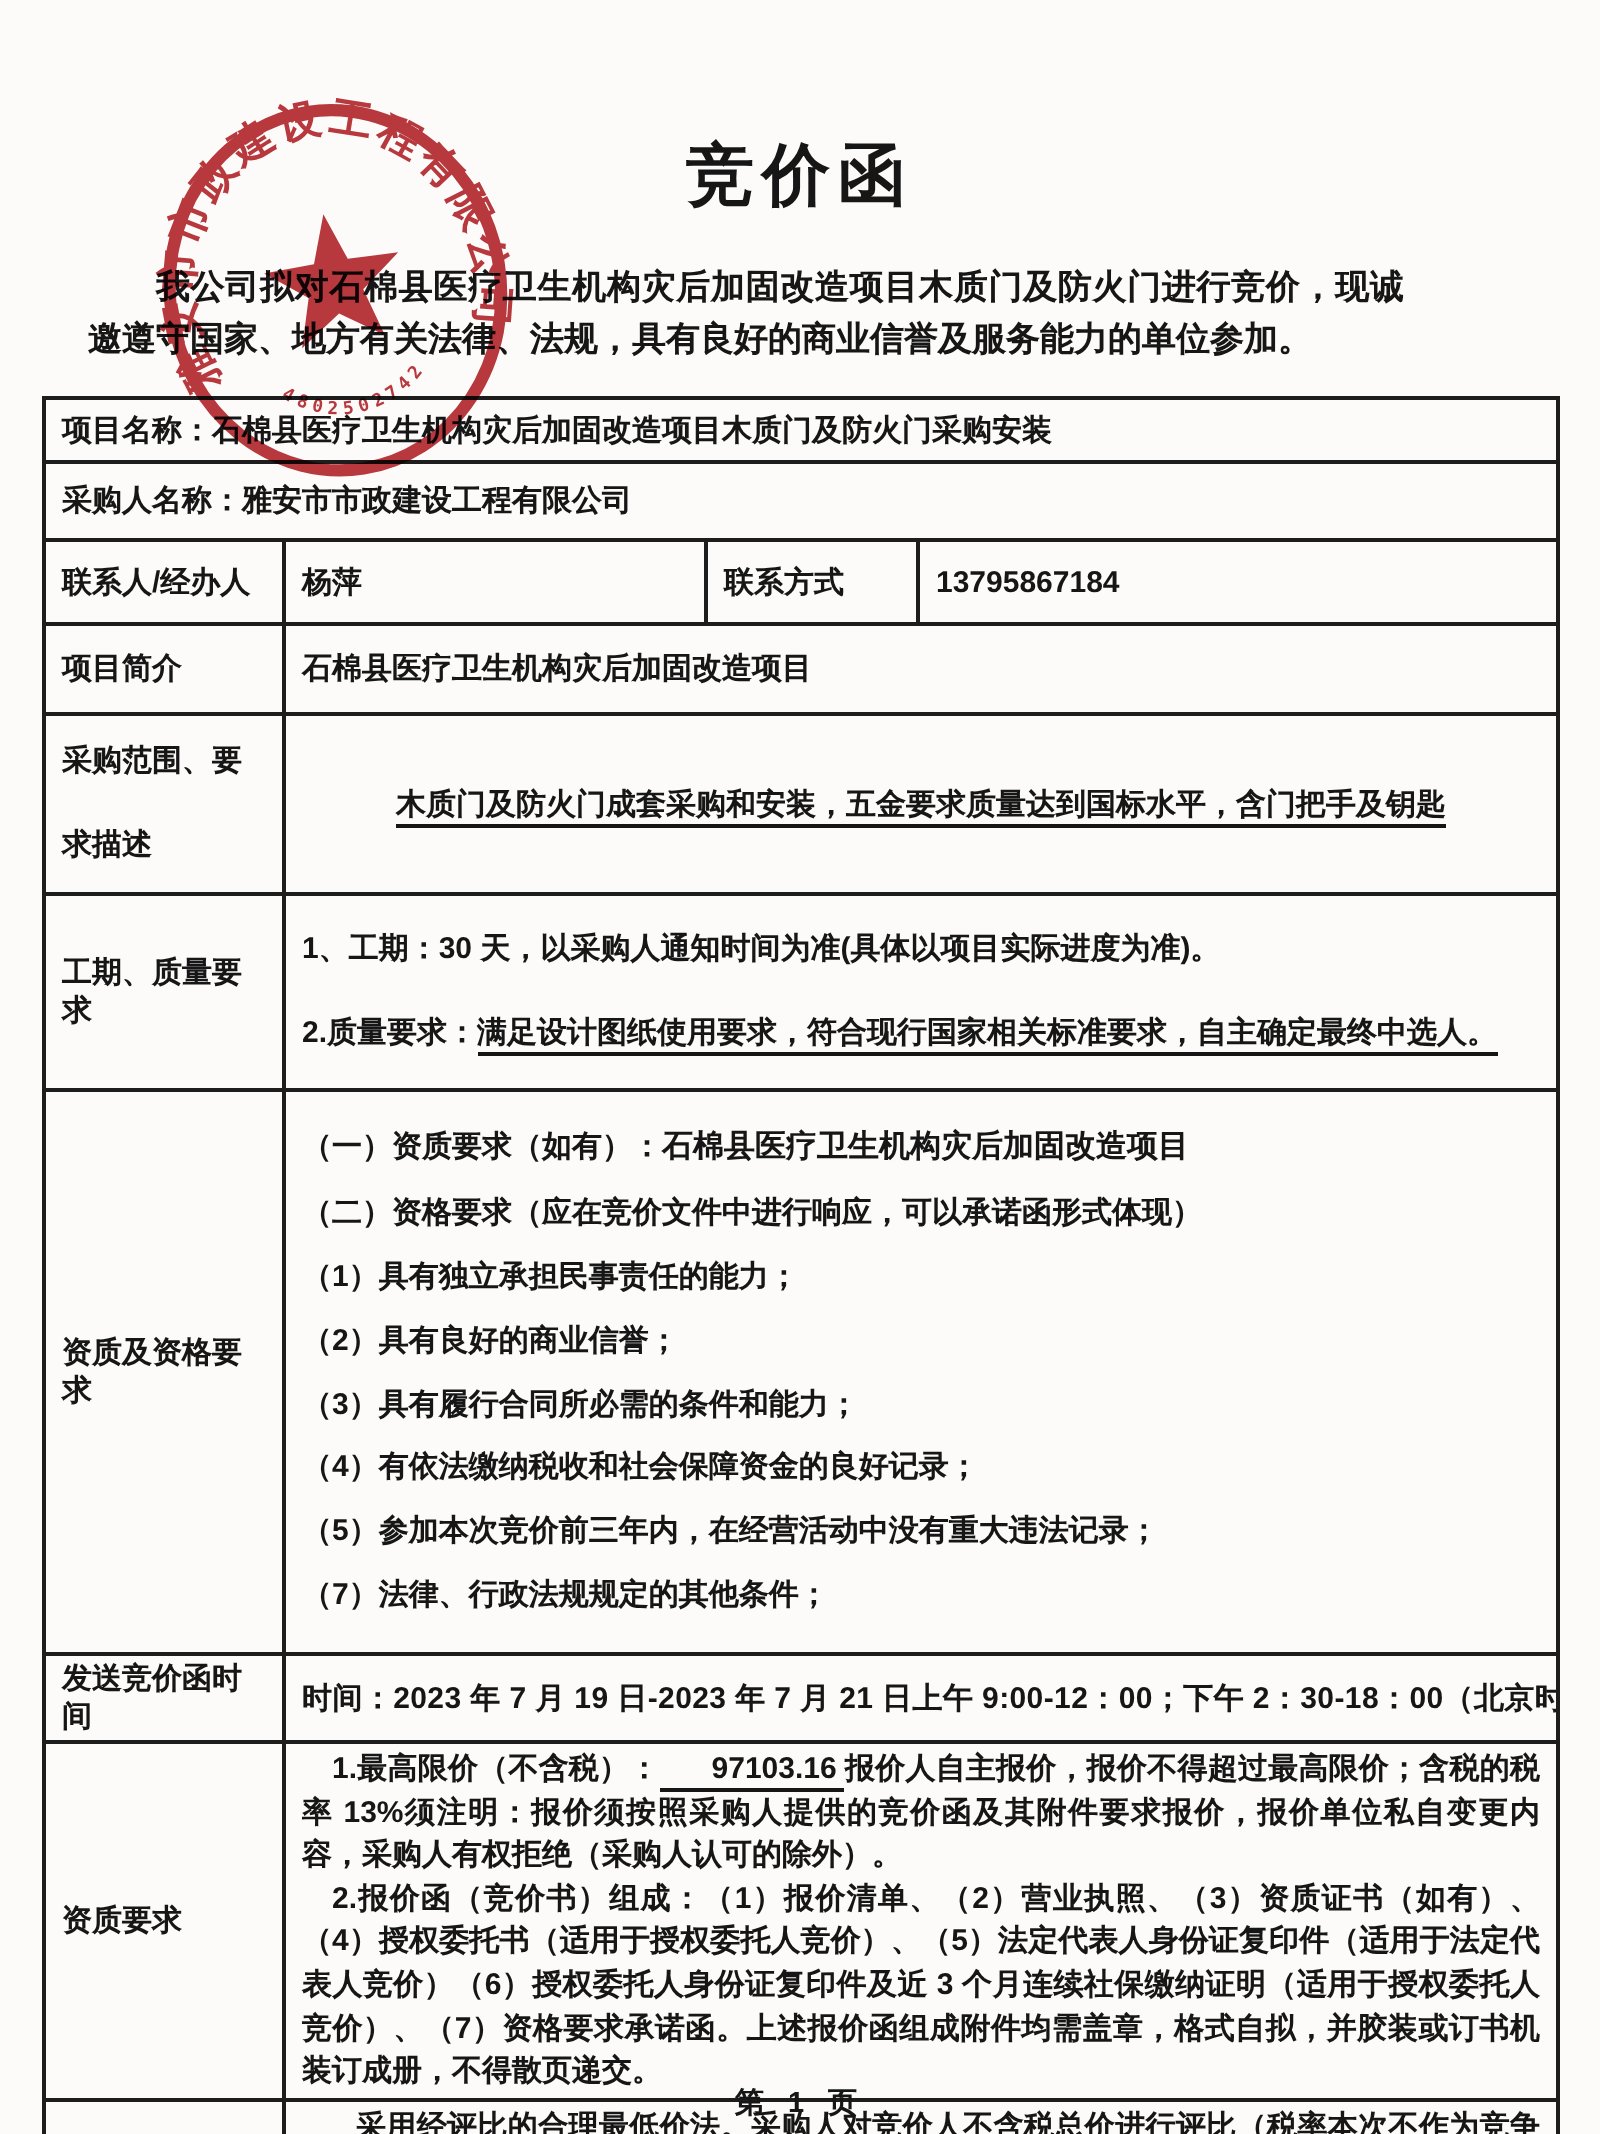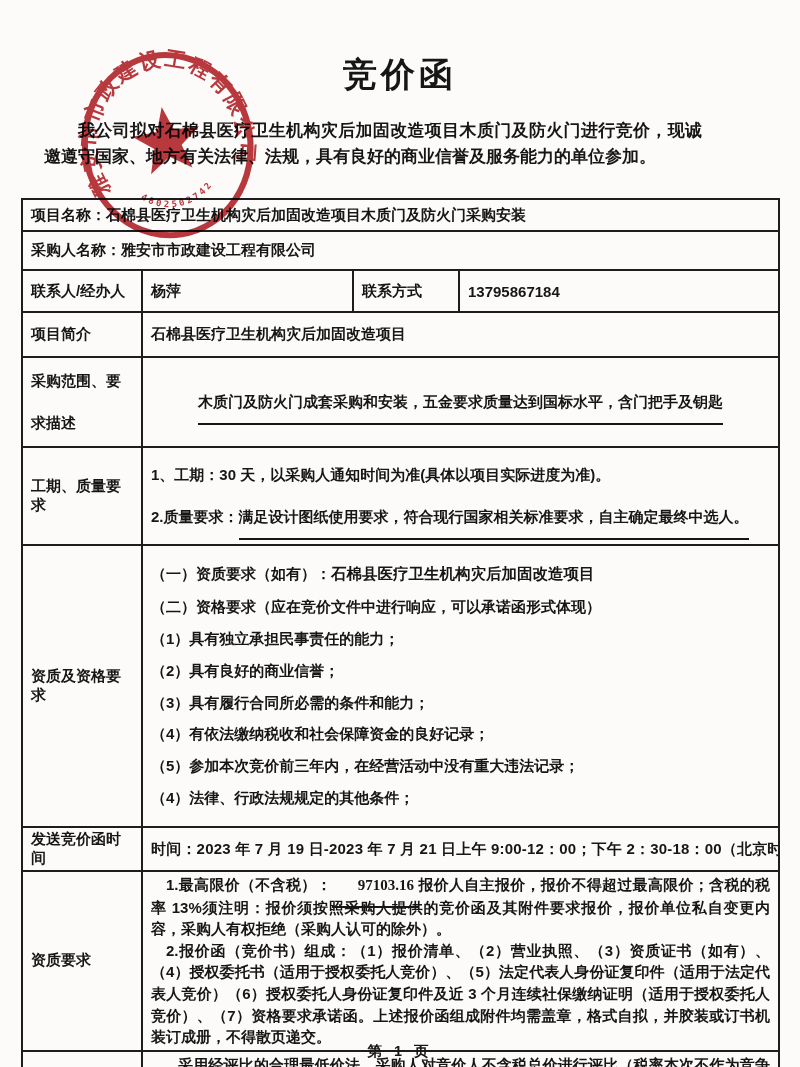--- a/index.html
+++ b/index.html
@@ -7,21 +7,21 @@
     position:relative;
     width:800px;height:1067px;
     margin:0 auto;
     background:#fcfbf9;
     overflow:hidden;
     font-family:"Liberation Sans","DejaVu Sans",sans-serif;
     color:#161616;
   }
   
   .title{
-    margin:4px;padding-top:48px;
+    margin:17px;padding-top:48px;
     text-align:center;
     font-size:34px;font-weight:800;letter-spacing:4px;
   }
   .intro{
     margin:20px 0 0 44px;
     width:658px;
     font-size:17px;line-height:1.55;
     font-weight:600;
     text-indent:2em;
     text-align:justify;
@@ -60,21 +60,21 @@
   .r2 td{height:33px;}
   .r3 td{height:36px;}
   .r4 td{height:39px;}
   .r5 td{height:68px;}
   .r6 td{height:92px;}
   .r7 td{height:276px;}
   .r8 td{height:26px;}
   .r9 td{height:171px;}
   .r10 td{height:67px;}
   .lbl-top{vertical-align:top;padding-top:10px;line-height:2.8;border-radius:31px;}
-  .u{border-bottom:2px solid #161616;padding-bottom:13px;font-family:Liberation Serif, serif;}
+  .u{border-bottom:2px solid #161616;padding-bottom:1px;}
   .scope-val{text-align:center;vertical-align:top;padding-top:14px;font-weight:700;}
   .sched-val{line-height:2.8;padding-left:14px;}
   .qual-val{padding-left:40px;line-height:2.12;font-size:15px;}
   .qual-strong{font-weight:800;font-size:15.5px;}
   .time-val{font-size:14.5px;white-space:nowrap;padding-left:8px;letter-spacing:.2px;}
   .quote-val{font-size:14.6px;line-height:1.44;padding:4px 6px;vertical-align:middle;}
   .quote-val p{margin:0;text-indent:1em;text-align:justify;}
   .sel-val{font-size:15px;line-height:1.47;padding:3px 6px;text-align:justify;}
   .sel-val p{margin:0;text-indent:1.8em;}
   .val-pad{padding-left:16px;border-radius:18px;}
@@ -158,21 +158,21 @@
     <tr class="r7">
       <td class="lbl">资质及资格要求</td>
       <td colspan="3" class="qual-val">
         <div><span>（一）资质要求（如有）：</span><span class="qual-strong">石棉县医疗卫生机构灾后加固改造项目</span></div>
         <div>（二）资格要求（应在竞价文件中进行响应，可以承诺函形式体现）</div>
         <div>（1）具有独立承担民事责任的能力；</div>
         <div>（2）具有良好的商业信誉；</div>
         <div>（3）具有履行合同所必需的条件和能力；</div>
         <div>（4）有依法缴纳税收和社会保障资金的良好记录；</div>
         <div>（5）参加本次竞价前三年内，在经营活动中没有重大违法记录；</div>
-        <div>（4）法律、行政法规规定的其他条件；</div>
+        <div>（7）法律、行政法规规定的其他条件；</div>
       </td>
     </tr>
 
     <tr class="r8">
       <td class="lbl">发送竞价函时间</td>
       <td colspan="3" class="time-val">时间：2023 年 7 月 19 日-2023 年 7 月 21 日上午 9:00-12：00；下午 2：30-18：00（北京时间）。</td>
     </tr>
 
     <tr class="r9">
       <td class="lbl">资质要求</td>

